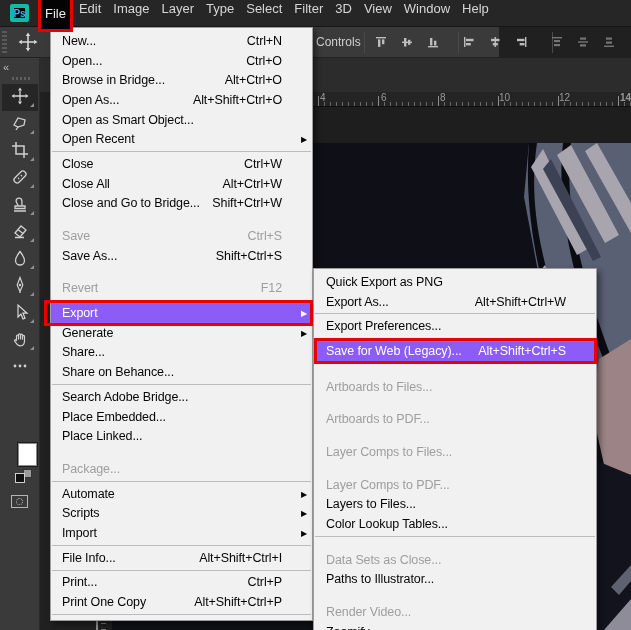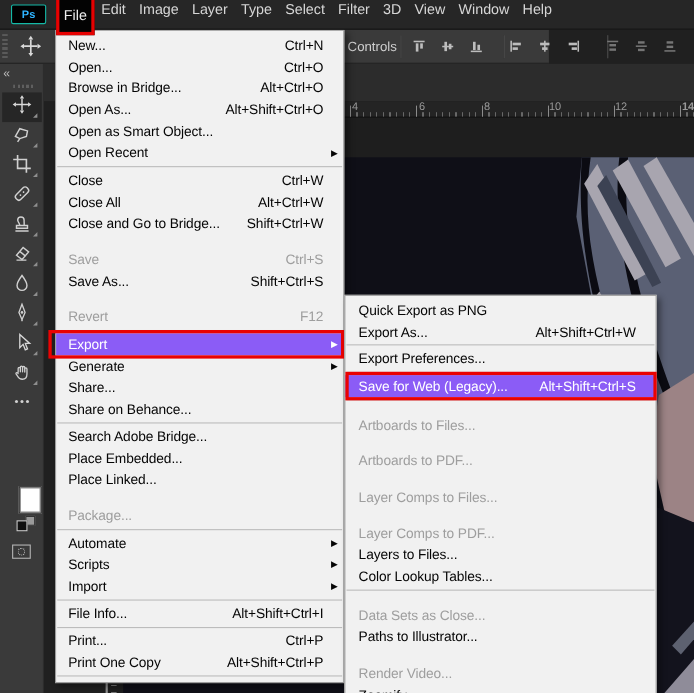--- a/index.html
+++ b/index.html
@@ -3,21 +3,21 @@
 <meta charset="utf-8">
 <style>
   * { margin:0; padding:0; box-sizing:border-box; }
   html,body { width:631px; height:630px; }
   body { font-family:"Liberation Sans", sans-serif; background:#202020; position:relative;
          width:631px; height:630px; overflow:hidden; }
 
   
   #menubar { position:absolute; left:0; top:0; width:631px; height:27px; background:#262626;
              border-bottom:1px solid #161616; display:flex; align-items:center; z-index:20; }
-  #ps-logo { width:32px; height:18px; margin:0 9px 0 10px; border:1px solid #14b8a6; border-radius:2px;
+  #ps-logo { width:19px; height:18px; margin:0 9px 0 10px; border:4px solid #14b8a6; border-radius:2px;
              background:#000000; color:#2fb4ff; font-size:10px; font-weight:bold;
              display:flex; align-items:center; justify-content:center; }
   .mb-item { color:#d6d6d6; font-size:13px; padding:0 6px; height:27px; display:flex; align-items:center; cursor:default; }
   .mb-item.active { height:37px; border:3px solid #e60202; background:#030303; color:#ededed; padding:0 4px; }
 
   
   #options-bar { position:absolute; left:0; top:27px; width:499px; height:31px; background:#3a3a3a;
                  border-bottom:1px solid #222; z-index:5; }
   #ob-grip { position:absolute; left:2px; top:4px; width:5px; height:23px;
              background:repeating-linear-gradient(180deg,#5a5a5a 0 2px,transparent 2px 4px); }
@@ -68,21 +68,21 @@
              background:repeating-linear-gradient(180deg,#777 0 1px,transparent 1px 6px); z-index:2; }
   #v-tick-major { position:absolute; left:101px; top:617px; width:10px; height:1px; background:#8c8c8c; z-index:2; }
   #v-num { position:absolute; left:75px; top:608px; font-size:10px; color:#b39a68; z-index:2; }
 
   
   .menu { position:absolute; background:#f1f1f1; border:1px solid #9d9d9d; padding:3px 0;
           box-shadow:3px 3px 6px rgba(0,0,0,.45); z-index:10; font-size:12.5px; letter-spacing:-0.1px; }
   #file-menu { left:50px; top:27px; width:263px; }
   #export-menu { left:313px; top:268px; width:284px; z-index:11; }
   .menu-row { position:relative; height:19.7px; display:flex; align-items:center;
-              padding:0 18px 0 11px; color:#050505; cursor:pointer; }
+              padding:0 30px 0 11px; color:#050505; cursor:pointer; }
   #export-menu .menu-row { padding-left:12px; }
   .menu-row .sc { margin-left:auto; }
   .menu-row.disabled { color:#9e9e9e; cursor:default;margin-top:13px; }
   .menu-row.hl { background:#8b5cf6; color:#fff; }
   .menu-row .arr { position:absolute; right:5px; top:50%; transform:translateY(-50%); font-size:8px; }
   .menu-sep { height:1px; background:#bcbcbc; margin:2px 1px; }
   .red-box { position:absolute; top:-3px; bottom:-3px; left:0; right:-1px; border:3px solid #ea0202; pointer-events:none; z-index:5; }
   #file-menu .red-box { left:-7px; }
 </style>
 </head>

